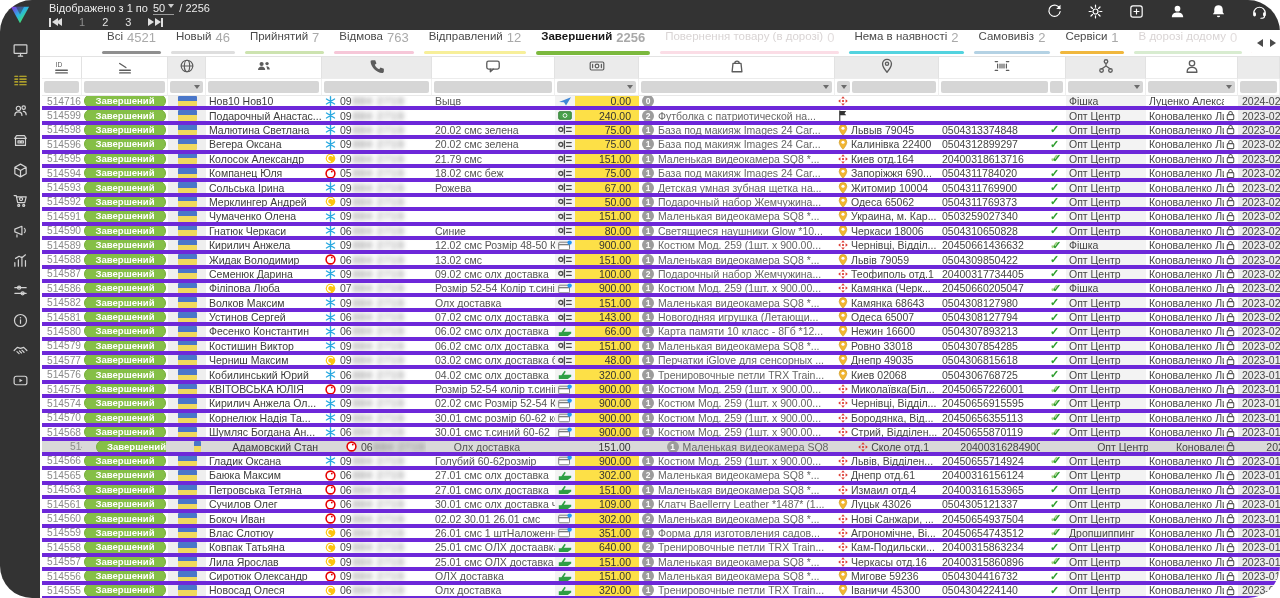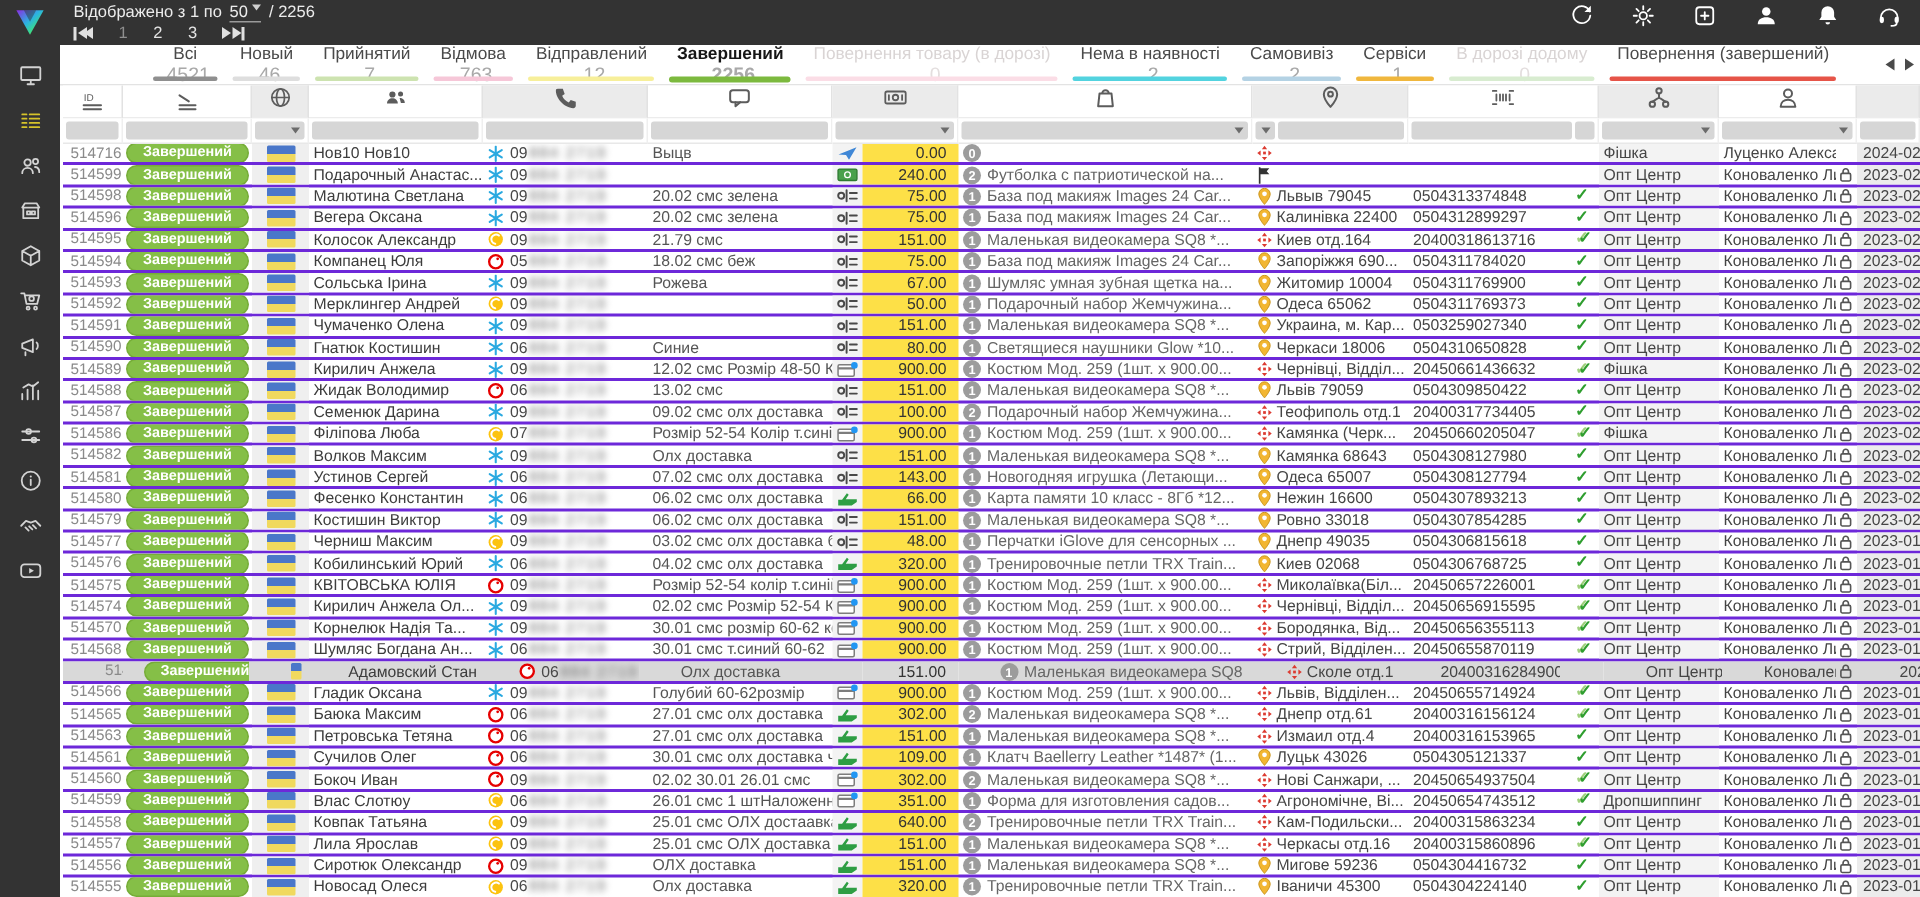--- a/index.html
+++ b/index.html
@@ -1,17 +1,17 @@
 <!DOCTYPE html>
 <html><head>
 <meta charset="utf-8">
 <style>
   html,body{margin:0;padding:0;}
   body{width:1280px;height:598px;overflow:hidden;font-family:"Liberation Sans",sans-serif;background:#fff;}
-  .app{position:relative;width:1280px;height:598px;overflow:hidden;}
+  .app{position:relative;width:1280px;height:598px;overflow:hidden;border-radius:32px;}
 
   
   .sidebar{position:absolute;left:0;top:0;width:40px;height:598px;background:#333;z-index:6;display:flex;flex-direction:column;align-items:center;}
   .logo{margin:5px 0 8px;}
   .side-icon{width:40px;height:30px;display:flex;align-items:center;justify-content:center;color:#d3d3d3;cursor:pointer;}
   .side-icon svg{width:17px;height:17px;stroke:currentColor;fill:none;stroke-width:1.7;stroke-linecap:round;stroke-linejoin:round;}
   .side-icon.active{color:#d6c32a;}
   .side-icon .fillme{fill:currentColor;stroke:none;}
 
   
@@ -26,21 +26,21 @@
   .pgbar{width:2px;height:9px;background:#e0e0e0;}
   .tri-l{width:0;height:0;border-top:4.5px solid transparent;border-bottom:4.5px solid transparent;border-right:6px solid #e0e0e0;margin-left:1px;}
   .tri-r{width:0;height:0;border-top:4.5px solid transparent;border-bottom:4.5px solid transparent;border-left:6px solid #e0e0e0;margin-right:1px;}
   .top-actions{position:absolute;right:12px;top:4px;display:flex;gap:23px;align-items:center;}
   .ta{width:18px;height:18px;display:flex;align-items:center;justify-content:center;cursor:pointer;color:#fff;}
   .ta svg{width:17px;height:17px;stroke:currentColor;fill:none;stroke-width:1.7;stroke-linecap:round;stroke-linejoin:round;}
   .ta .fillme{fill:#fff;stroke:none;}
 
   
   .tabs{position:absolute;left:40px;top:30px;width:1240px;height:27px;background:#fff;display:flex;align-items:center;padding:0 28px 0 57px;box-sizing:border-box;overflow:hidden;border-bottom:1px solid #e3e3e3;}
-  .tab{position:relative;height:27px;display:flex;align-items:center;padding:0 10px;font-size:11.5px;color:#4a4a4a;flex-shrink:0;cursor:pointer;white-space:nowrap;flex-direction:column;}
+  .tab{position:relative;height:27px;display:flex;padding:0 10px;font-size:11.5px;color:#4a4a4a;flex-shrink:0;cursor:pointer;white-space:nowrap;}
   .tab .cnt{margin-left:4px;font-size:13px;color:#a9a9a9;}
   .tab.active{font-weight:bold;color:#161616;}
   .tab.disabled{color:#d9d4d4;}
   .tab.disabled .cnt{color:#e3dede;}
   .tab::after{content:"";position:absolute;left:5px;right:5px;bottom:3px;height:3px;border-radius:2px;background:var(--u);}
   .tab.active::after{height:4px;bottom:2px;}
   .tabarrows{position:absolute;right:0;top:30px;width:28px;height:26px;background:#fff;z-index:4;display:flex;align-items:center;justify-content:center;gap:7px;}
   .arr-l{width:0;height:0;border-top:4px solid transparent;border-bottom:4px solid transparent;border-right:6px solid #4a4a4a;cursor:pointer;}
   .arr-r{width:0;height:0;border-top:4px solid transparent;border-bottom:4px solid transparent;border-left:6px solid #4a4a4a;cursor:pointer;}
 
@@ -55,21 +55,21 @@
   .fbox{flex:1;height:12px;background:#d6d6d6;border-radius:2px;position:relative;cursor:text;}
   .fbox.arr::after{content:"";position:absolute;right:3px;top:4px;border:3px solid transparent;border-top:4px solid #6b6b6b;}
   .fbox.mini{flex:0 0 13px;}
 
   .w-id{width:40px;}.w-status{width:86px;}.w-flag{width:38px;}.w-name{width:116px;}
   .w-phone{width:110px;}.w-comment{width:123px;}.w-money{width:84px;}.w-pay{width:20px;}
   .w-price{width:64px;}.w-product{width:196px;}.w-loc{width:104px;}.w-trackfull{width:127px;}
   .w-track{width:110px;}.w-check{width:17px;}.w-ful{width:80px;}.w-mgr{width:92px;}.w-date{width:42px;}
 
   .tbody{width:1238px;overflow:hidden;}
-  .row{display:flex;height:14.4px;box-sizing:border-box;border-bottom:2px solid #6d28d9;font-size:10.5px;color:#333;cursor:pointer;}
+  .row{display:flex;height:14.4px;box-sizing:border-box;border-bottom:4px solid #6d28d9;font-size:10.5px;color:#333;cursor:pointer;}
   .c{display:flex;align-items:center;overflow:hidden;white-space:nowrap;height:100%;padding:0 3px;box-sizing:border-box;}
   .c-id{color:#8a8a8a;font-size:10.2px;padding-left:5px;}
   .c-status{justify-content:center;}
   .badge{background:#85bf47;border:1px solid #76ad38;color:#fff;font-size:9.6px;font-weight:bold;padding:0 10px;border-radius:8px;height:12px;line-height:11.5px;}
   .c-flag{justify-content:center;background:#efefef;}
   .uflag{width:19px;height:11px;background:linear-gradient(#4a77c9 50%,#f0d95e 50%);border-radius:1px;}
   .c-name{color:#3d3d3d;}
   .opic{display:flex;flex-shrink:0;}
   .opic svg{width:11px;height:11px;}
   .pp{margin-left:4px;color:#484848;}
@@ -803,21 +803,21 @@
             <svg viewBox="0 0 14 11">
               <g stroke="#4a4a4a" stroke-width="1.3" fill="none" stroke-linecap="round">
                 <circle cx="2.8" cy="5.5" r="2"></circle>
                 <path d="M6.4 1.8v7.4M8.6 3.6h4.6M8.6 7.4h4.6"></path>
               </g>
             </svg>
           </div>
     <div class="c c-price w-price">67.00</div>
     <div class="c c-product w-product">
             <span class="qty">1</span>
-            <span class="pname">Шумляс умная зубная щетка на...</span>
+            <span class="pname">Детская умная зубная щетка на...</span>
           </div>
     <div class="c c-loc w-loc">
             <span class="cric">
               <svg viewBox="0 0 10 13">
                 <path d="M5 0.6a4.1 4.1 0 014.1 4.1C9.1 7.8 5 12.2 5 12.2S0.9 7.8 0.9 4.7A4.1 4.1 0 015 0.6z" fill="#f2b632" stroke="#c9941a" stroke-width="0.7"></path>
                 <circle cx="5" cy="4.6" r="1.7" fill="#fff"></circle>
               </svg>
             </span>
             <span class="loctxt">Житомир 10004</span>
           </div>
@@ -955,21 +955,21 @@
     <div class="c c-date w-date">2023-02-</div>
   </div>
         <div class="row">
     <div class="c c-id w-id">514590</div>
     <div class="c c-status w-status">
             <span class="badge">Завершений</span>
           </div>
     <div class="c c-flag w-flag">
             <span class="uflag"></span>
           </div>
-    <div class="c c-name w-name">Гнатюк Костишин</div>
+    <div class="c c-name w-name">Гнатюк Черкаси</div>
     <div class="c c-phone w-phone">
             <span class="opic">
               <svg viewBox="0 0 12 12">
                 <g stroke="#2aa9e0" stroke-width="1.5" stroke-linecap="round" fill="none">
                   <path d="M6 0.8v10.4M1.6 3.3l8.8 5.4M10.4 3.3L1.6 8.7"></path>
                 </g>
               </svg>
             </span>
             <span class="pp">06</span>
             <span class="pblur">884 2719</span>

